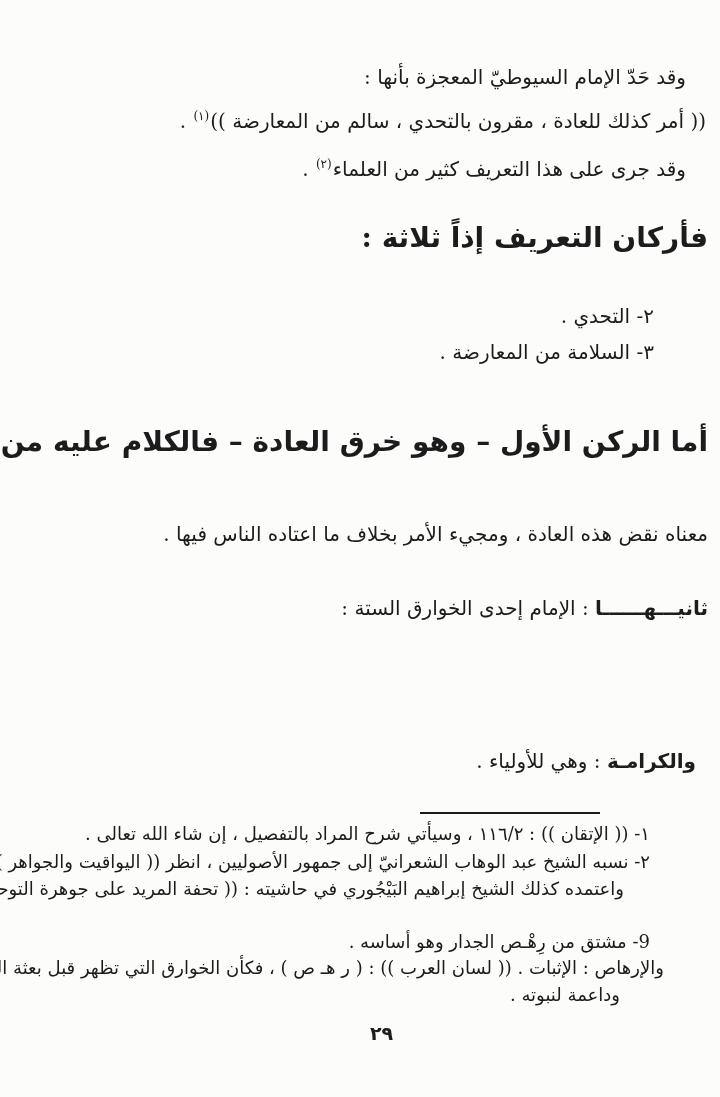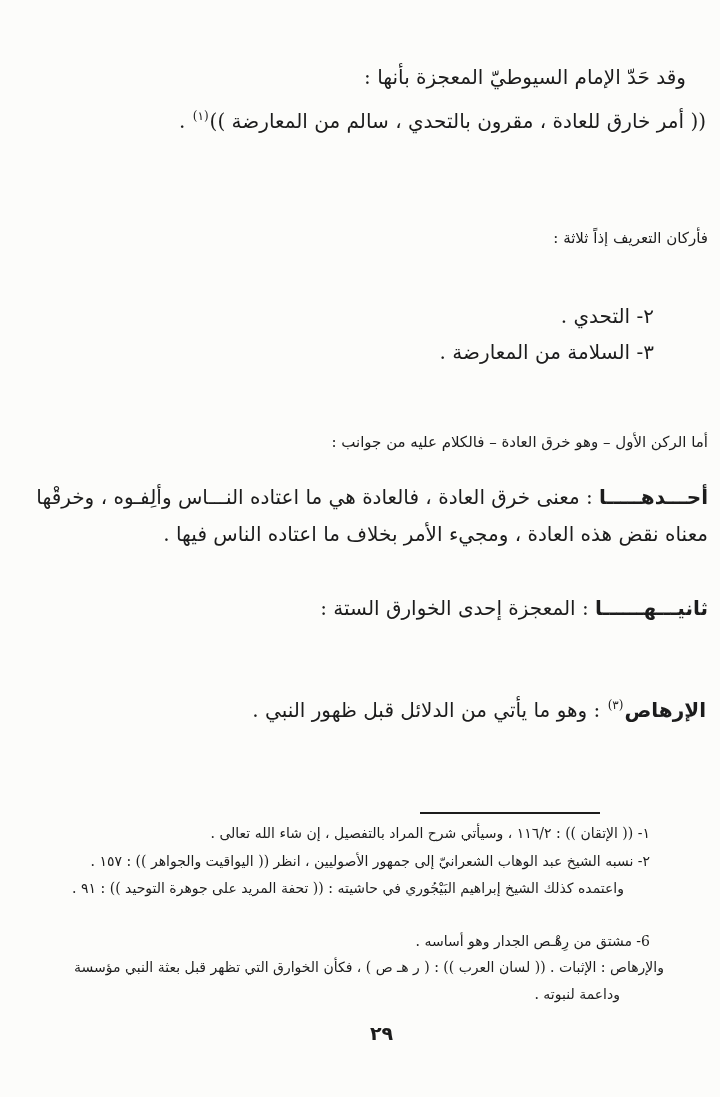--- a/index.html
+++ b/index.html
@@ -15,29 +15,29 @@
   }
   .line{
     position:absolute;
     white-space:nowrap;
     font-size:20px;
     line-height:26px;
     direction:rtl;
     unicode-bidi:plaintext;
   }
   .bold{font-weight:bold;}
-  .heading{font-weight:normal;font-size:15px;}
+  .heading{font-weight:bold;font-size:28px;}
   sup.fn-ref{
     font-size:12px;
     line-height:0;
     vertical-align:super;
     margin:0 1px;
   }
   .fn{
-    font-size:14px;
+    font-size:18px;
     line-height:19px;
   }
   .fn-separator{
     position:absolute;
     height:2px;
     background:#1c1c1c;
   }
   .page-number{
     position:absolute;
     left:0;right:0;
@@ -48,50 +48,50 @@
   }
 </style>
 </head>
 <body>
 
 <div class="page">
 
   <div class="line" style="top:64px;right:34px">وقد حَدّ الإمام السيوطيّ المعجزة بأنها :</div>
 
   <div class="line" style="top:108px;right:14px">
-    <span>(( أمر خارق للعادة ، مقرون بالتحدي ، سالم من المعارضة ))</span><sup class="fn-ref">(١)</sup><span> .</span>
+    <span>(( أمر كذلك للعادة ، مقرون بالتحدي ، سالم من المعارضة ))</span><sup class="fn-ref">(١)</sup><span> .</span>
   </div>
 
+  <div class="line" style="top:156px;right:34px">
+    <span>وقد جرى على هذا التعريف كثير من العلماء</span><sup class="fn-ref">(٢)</sup><span> .</span>
+  </div>
 
   <div class="line heading" style="top:225px;right:12px">فأركان التعريف إذاً ثلاثة :</div>
 
   <div class="line" style="top:303px;right:66px">٢- التحدي .</div>
   <div class="line" style="top:339px;right:66px">٣- السلامة من المعارضة .</div>
 
   <div class="line heading" style="top:429px;right:12px">أما الركن الأول – وهو خرق العادة – فالكلام عليه من جوانب :</div>
 
-  <div class="line" style="top:484px;right:12px">
-    <span class="bold">أحـــدهـــــا</span><span> :  معنى خرق العادة ، فالعادة هي ما اعتاده النـــاس وألِفـوه ، وخرقْها</span>
-  </div>
   <div class="line" style="top:521px;right:12px">معناه نقض هذه العادة ،  ومجيء الأمر بخلاف ما اعتاده الناس فيها .</div>
 
   <div class="line" style="top:595px;right:12px">
-    <span class="bold">ثانيـــهــــــا</span><span> :  المعجزة إحدى الخوارق الستة :</span>
+    <span class="bold">ثانيـــهــــــا</span><span> :  الإمام إحدى الخوارق الستة :</span>
   </div>
 
 
-  <div class="line" style="top:697px;right:14px">
-    <span class="bold">الإرهاص</span><sup class="fn-ref">(٣)</sup><span> :  وهو ما يأتي من الدلائل قبل ظهور النبي .</span>
+
+  <div class="line" style="top:748px;right:24px">
+    <span class="bold">والكرامـة</span><span>  :  وهي للأولياء .</span>
   </div>
-
 
   <div class="fn-separator" style="top:812px;right:120px;width:180px"></div>
 
   <div class="line fn" style="top:824px;right:70px">١- (( الإتقان )) :  ٢‏/‏١١٦ ،  وسيأتي شرح المراد بالتفصيل ، إن شاء الله تعالى .</div>
   <div class="line fn" style="top:852px;right:70px">٢- نسبه الشيخ عبد الوهاب الشعرانيّ إلى جمهور الأصوليين ،  انظر (( اليواقيت والجواهر )) :  ١٥٧ .</div>
   <div class="line fn" style="top:879px;right:96px">واعتمده كذلك الشيخ إبراهيم البَيْجُوري في حاشيته : (( تحفة المريد على جوهرة التوحيد )) :  ٩١ .</div>
-  <div class="line fn" style="top:932px;right:70px">6- مشتق من رِهْـص الجدار وهو أساسه .</div>
+  <div class="line fn" style="top:932px;right:70px">9- مشتق من رِهْـص الجدار وهو أساسه .</div>
   <div class="line fn" style="top:958px;right:56px">والإرهاص :  الإثبات . (( لسان العرب )) : ( ر هـ ص ) ،  فكأن الخوارق التي تظهر قبل بعثة النبي مؤسسة</div>
   <div class="line fn" style="top:985px;right:100px">وداعمة لنبوته .</div>
 
   <div class="page-number" style="top:1022px">٢٩</div>
 
 </div>
 
 </body></html>

